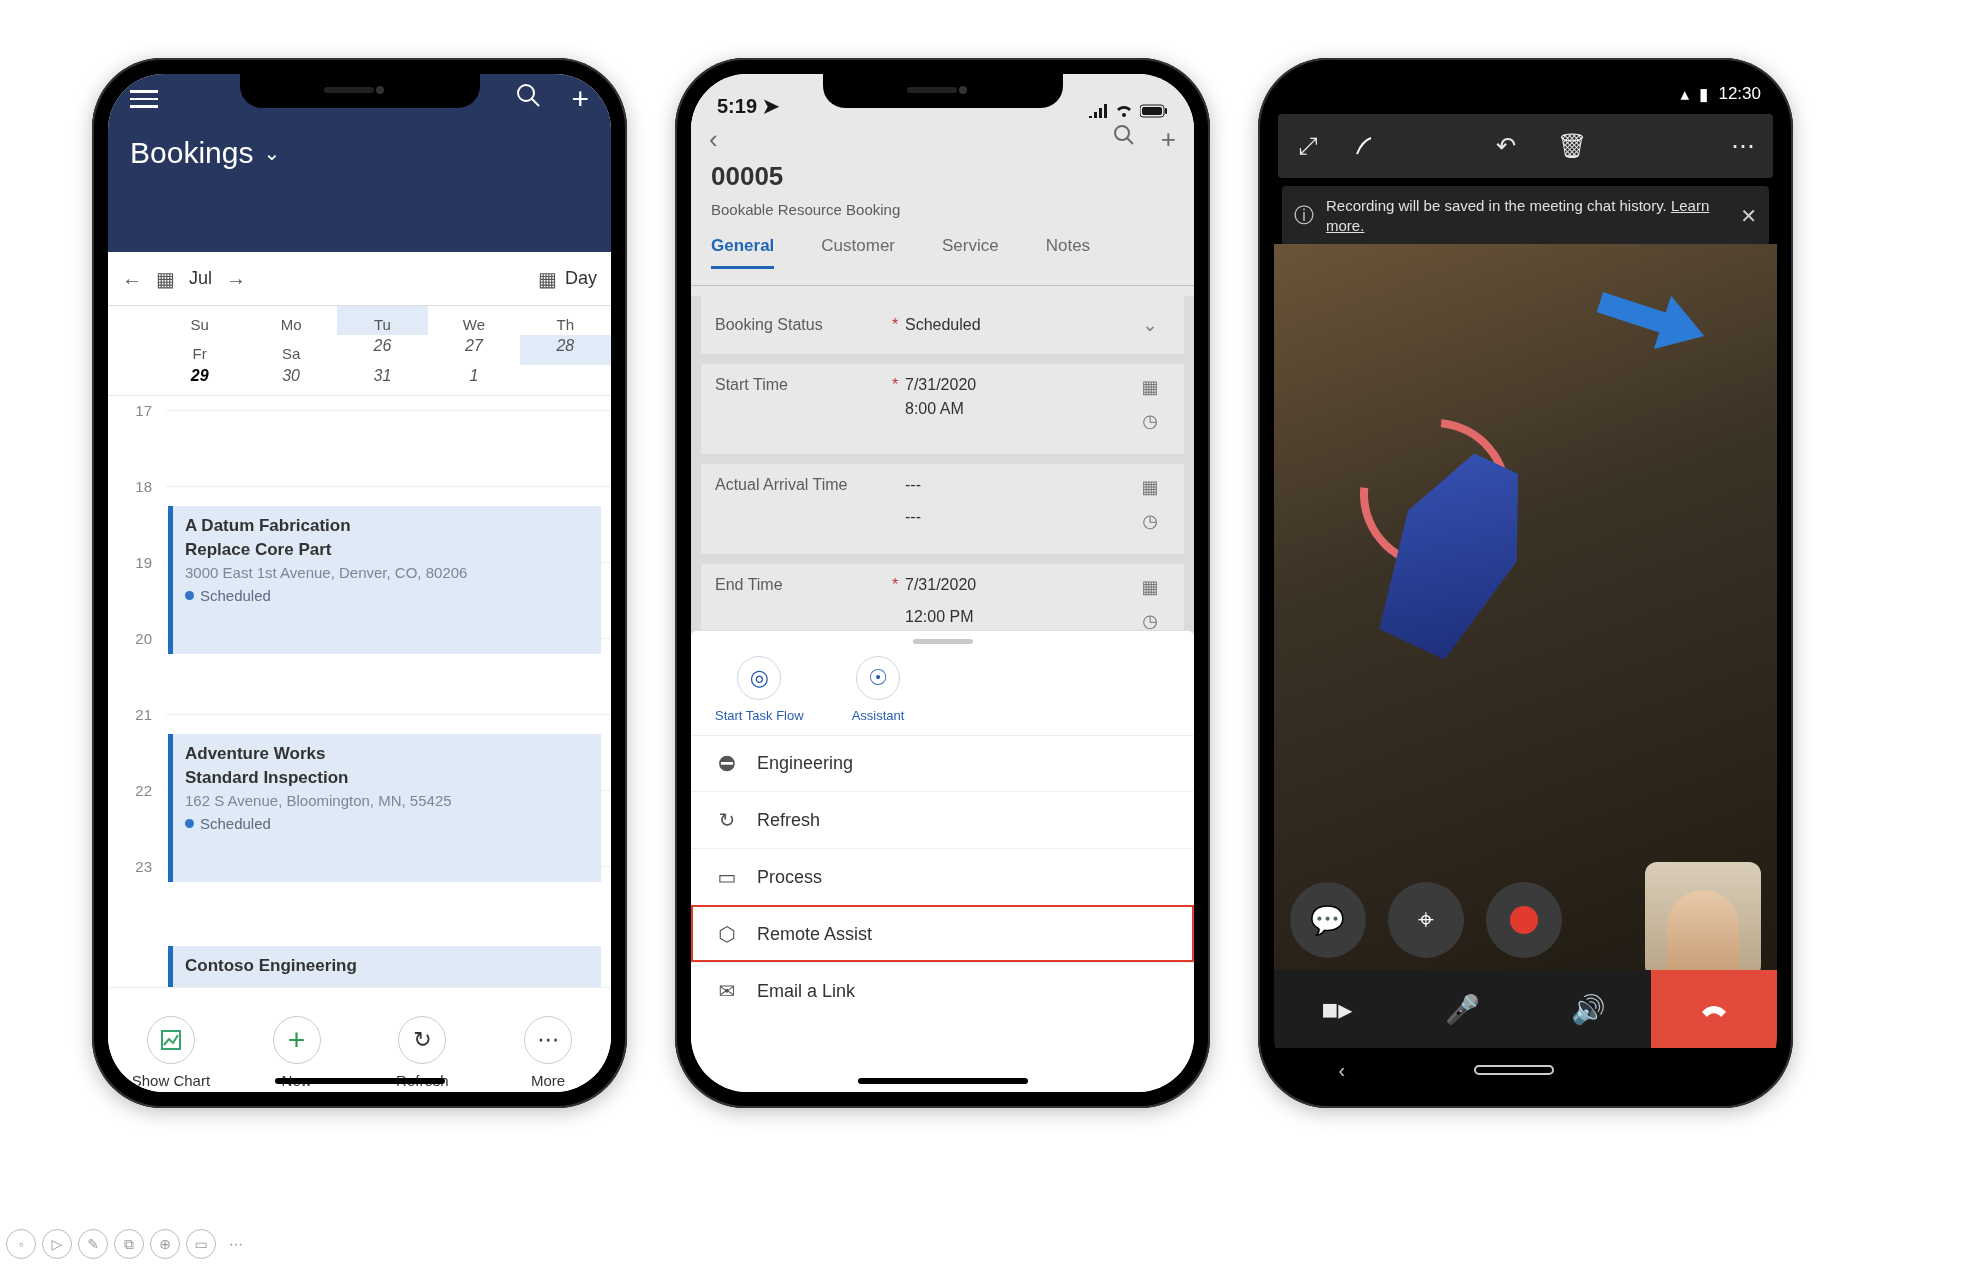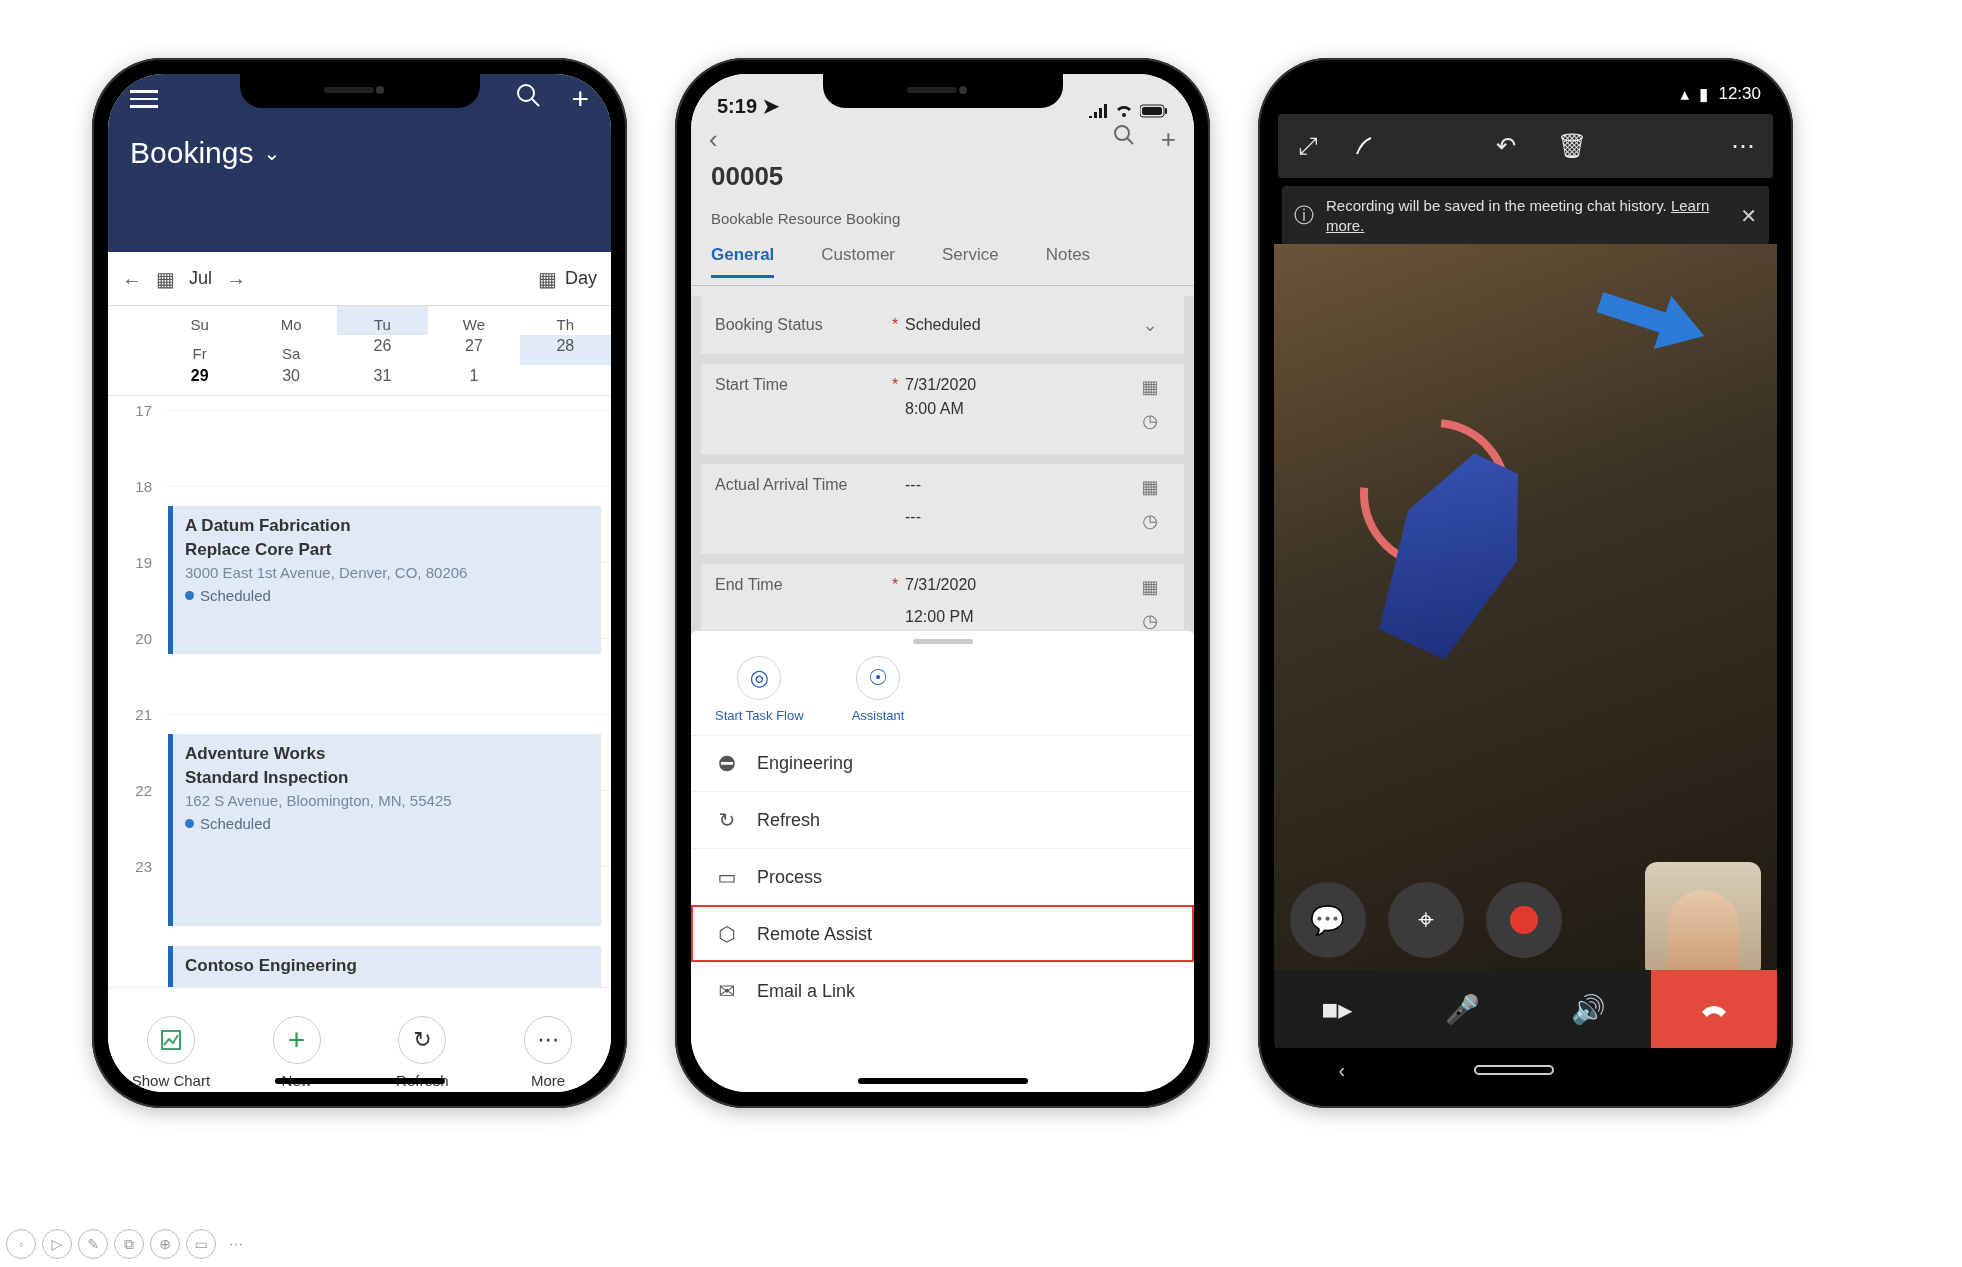--- a/index.html
+++ b/index.html
@@ -84,21 +84,21 @@
   }
   .db-left{display:flex;align-items:center;gap:14px;}
   .db-ico{color:#555;font-size:20px;}
   .p1-daygrid{
     display:grid;grid-template-columns:repeat(5,1fr);
     font-size:15px;text-align:center;color:#555;
     border-bottom:1px solid #e5e5e5;
     padding-left:46px;
   }
   .p1-dh{padding:10px 0 2px;}
-  .p1-dn{padding:2px 0 10px;font-size:16px;}
+  .p1-dn{padding:2px 0 10px;font-size:16px;font-style:italic;}
   .p1-sel{background:#e1ebf7;}
   .p1-today{font-weight:700;color:#000;}
   .p1-body{
     position:relative;background:#fff;height:592px;
     border-bottom:1px solid #eee;overflow:hidden;
   }
   .hourline{position:absolute;left:58px;right:0;height:1px;background:#eee;}
   .hourlbl{position:absolute;width:44px;text-align:right;font-size:15px;color:#888;}
   .apt{
     position:absolute;left:60px;right:10px;
@@ -121,21 +121,21 @@
   }
   
   .p2-scrim{position:absolute;inset:0;background:rgba(128,128,128,.18);z-index:5;pointer-events:none;}
   .p2-top{
     background:#fff;color:#222;height:212px;border-bottom:1px solid #cfcfcf;
   }
   .p2-status{color:#000;}
   .p2-nav{display:flex;justify-content:space-between;align-items:center;padding:4px 18px 0;color:#666;font-size:26px;}
   .p2-titleblk{padding:6px 20px;}
   .p2-title{font-weight:600;font-size:26px;}
-  .p2-sub{font-size:15px;color:#555;margin-top:18px;}
+  .p2-sub{font-size:15px;color:#555;margin-top:9px;}
   .p2-tabs{display:flex;gap:47px;padding:12px 20px 0;font-size:17px;}
   .p2-tab{color:#666;padding-bottom:10px;}
   .p2-tab.active{color:#0b61c4;border-bottom:3px solid #0b61c4;font-weight:600;}
   .p2-form{background:#f0f0f0;padding:0 10px;}
   .fld{
     background:#fff;margin-top:10px;padding:12px 14px;
     display:grid;grid-template-columns:170px 20px 1fr 40px;
     align-items:center;font-size:16px;color:#333;min-height:58px;
   }
   .fld.two{min-height:90px;align-items:start;}
@@ -314,21 +314,21 @@
 
         <div class="apt" style="top:110px;height:148px;">
           <div class="t1">A Datum Fabrication</div>
           <div class="t2">Replace Core Part</div>
           <div class="addr">3000 East 1st Avenue, Denver, CO, 80206</div>
           <div class="stat">
               <span class="dot"></span>
               <span>Scheduled</span>
             </div>
         </div>
-        <div class="apt" style="top:338px;height:192px;">
+        <div class="apt" style="top:338px;height:148px;">
           <div class="t1">Adventure Works</div>
           <div class="t2">Standard Inspection</div>
           <div class="addr">162 S Avenue, Bloomington, MN, 55425</div>
           <div class="stat">
               <span class="dot"></span>
               <span>Scheduled</span>
             </div>
         </div>
         <div class="apt" style="top:550px;height:44px;padding-top:10px;">
           <div class="t1">Contoso Engineering</div>

